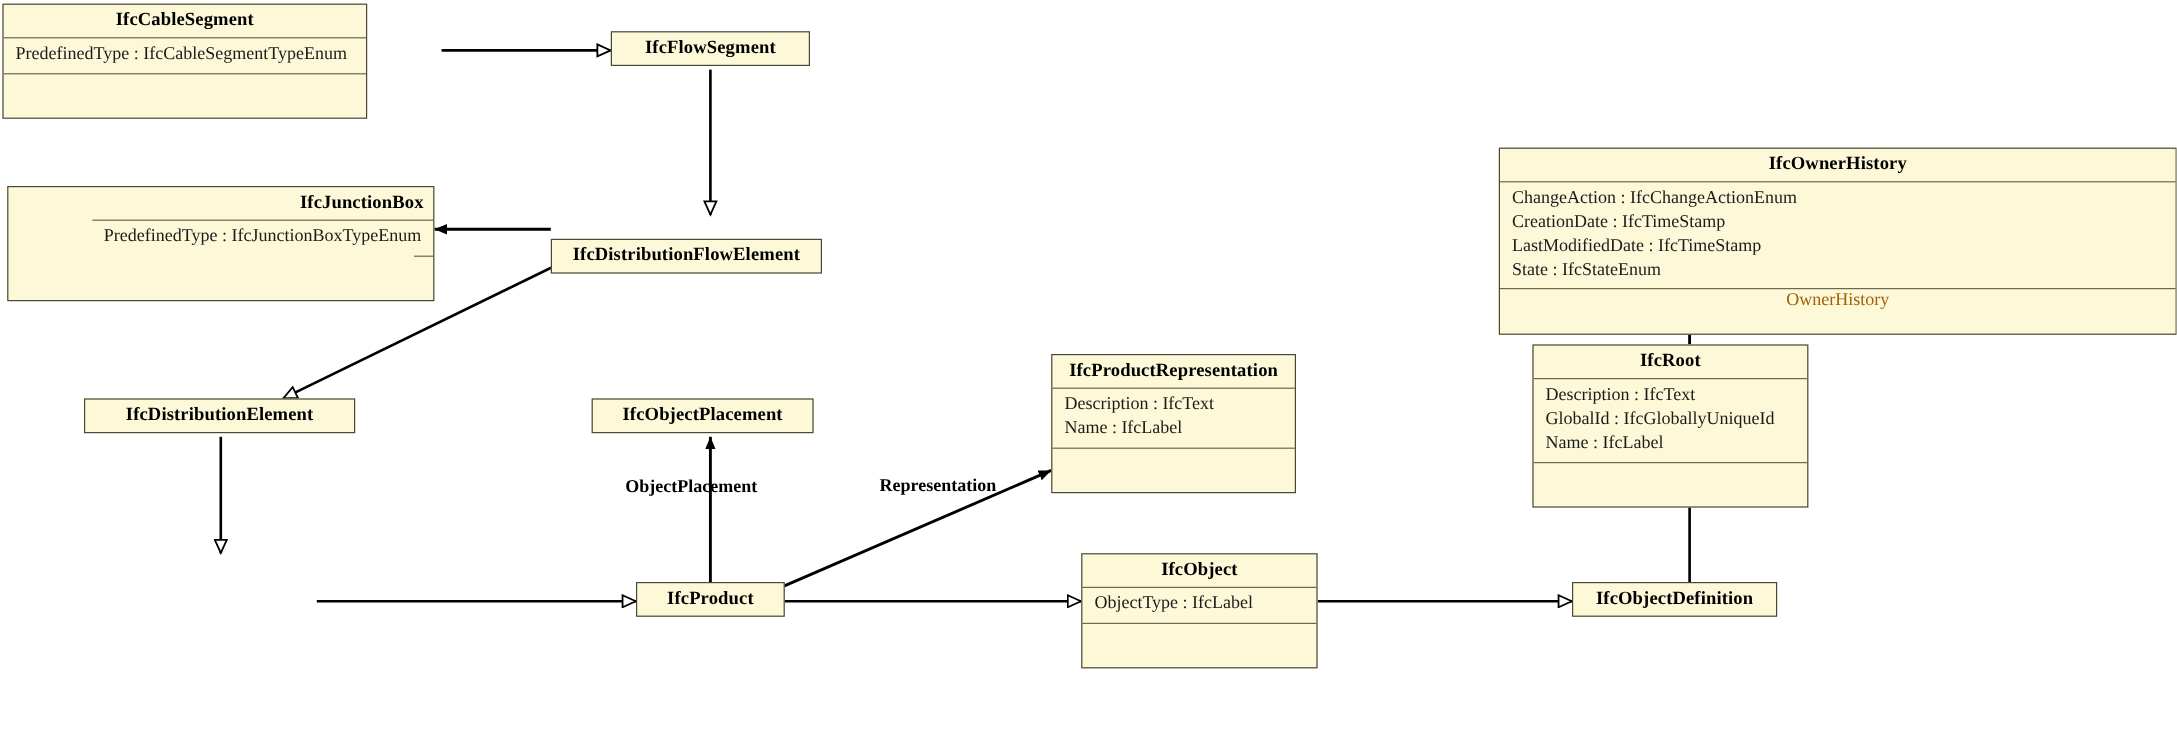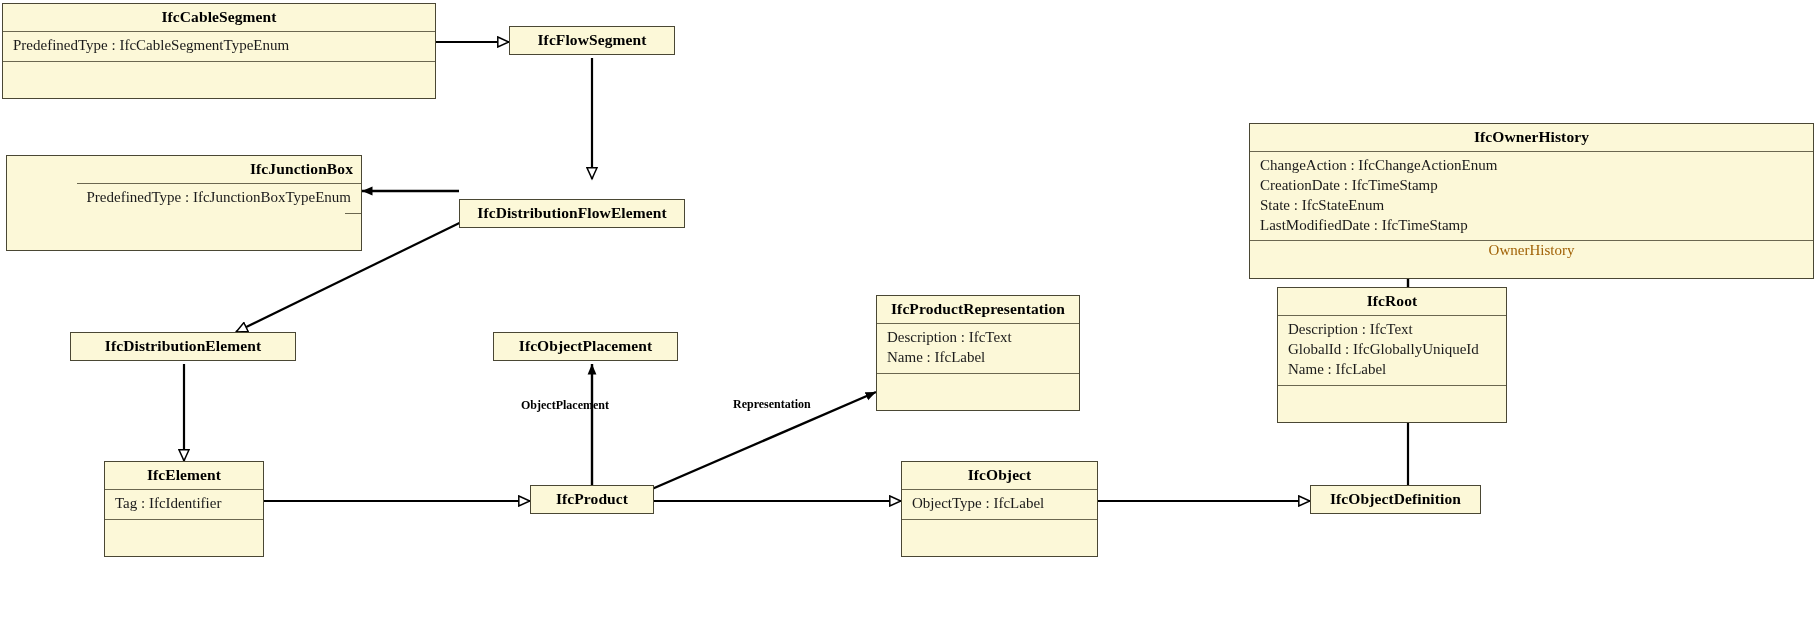--- a/index.html
+++ b/index.html
@@ -44,21 +44,21 @@
     min-height:17px;
     font-size:15px;
     line-height:1.15;
     padding:1px 8px 18px 8px;
     text-align:center;
     color:#a16207;
     white-space:nowrap;
   }
   .edge-label{
     position:absolute;
-    font-size:12px;
+    font-size:15px;
     font-weight:bold;
     color:#000;
     background:transparent;
     white-space:nowrap;
     font-family:"Liberation Serif","DejaVu Serif",serif;
   }
   svg line, svg path, svg polyline{shape-rendering:geometricPrecision;}
 </style>
 </head>
 <body>
@@ -93,21 +93,21 @@
 
     <line x1="654" y1="501" x2="901" y2="501" stroke="#000" stroke-width="2.2" marker-end="url(#hollowTri)"></line>
 
     <line x1="1098" y1="501" x2="1310" y2="501" stroke="#000" stroke-width="2.2" marker-end="url(#hollowTri)"></line>
 
     <line x1="1408" y1="485" x2="1408" y2="409" stroke="#000" stroke-width="2.2" marker-end="url(#hollowTri)"></line>
 
     <line x1="1408" y1="287" x2="1408" y2="266" stroke="#000" stroke-width="2.4" marker-end="url(#solidArrow)"></line>
   </svg>
 
-  <div class="uml-class" style="left:2px;top:3px;width:434px;">
+  <div class="uml-class" style="left:2px;top:3px;width:304px;">
     <div class="uml-title">IfcCableSegment</div>
     <div class="uml-attrs">
       <div class="attr">PredefinedType : IfcCableSegmentTypeEnum</div>
     </div>
     <div class="uml-ops"></div>
   </div>
 
   <div class="uml-class" style="left:509px;top:26px;width:166px;">
     <div class="uml-title">IfcFlowSegment</div>
   </div>
@@ -139,43 +139,36 @@
       <div class="attr">Name : IfcLabel</div>
     </div>
     <div class="uml-ops"></div>
   </div>
 
   <div class="uml-class" style="left:1249px;top:123px;width:565px;">
     <div class="uml-title">IfcOwnerHistory</div>
     <div class="uml-attrs">
       <div class="attr">ChangeAction : IfcChangeActionEnum</div>
       <div class="attr">CreationDate : IfcTimeStamp</div>
+      <div class="attr">LastModifiedDate : IfcTimeStamp</div>
       <div class="attr">State : IfcStateEnum</div>
-      <div class="attr">LastModifiedDate : IfcTimeStamp</div>
     </div>
     <div class="uml-ops">OwnerHistory</div>
   </div>
 
   <div class="uml-class" style="left:1277px;top:287px;width:230px;">
     <div class="uml-title">IfcRoot</div>
     <div class="uml-attrs">
       <div class="attr">Description : IfcText</div>
       <div class="attr">GlobalId : IfcGloballyUniqueId</div>
       <div class="attr">Name : IfcLabel</div>
     </div>
     <div class="uml-ops"></div>
   </div>
 
-  <div class="uml-class" style="left:104px;top:461px;width:160px;">
-    <div class="uml-title">IfcElement</div>
-    <div class="uml-attrs">
-      <div class="attr">Tag : IfcIdentifier</div>
-    </div>
-    <div class="uml-ops"></div>
-  </div>
 
   <div class="uml-class" style="left:530px;top:485px;width:124px;">
     <div class="uml-title">IfcProduct</div>
   </div>
 
   <div class="uml-class" style="left:901px;top:461px;width:197px;">
     <div class="uml-title">IfcObject</div>
     <div class="uml-attrs">
       <div class="attr">ObjectType : IfcLabel</div>
     </div>

